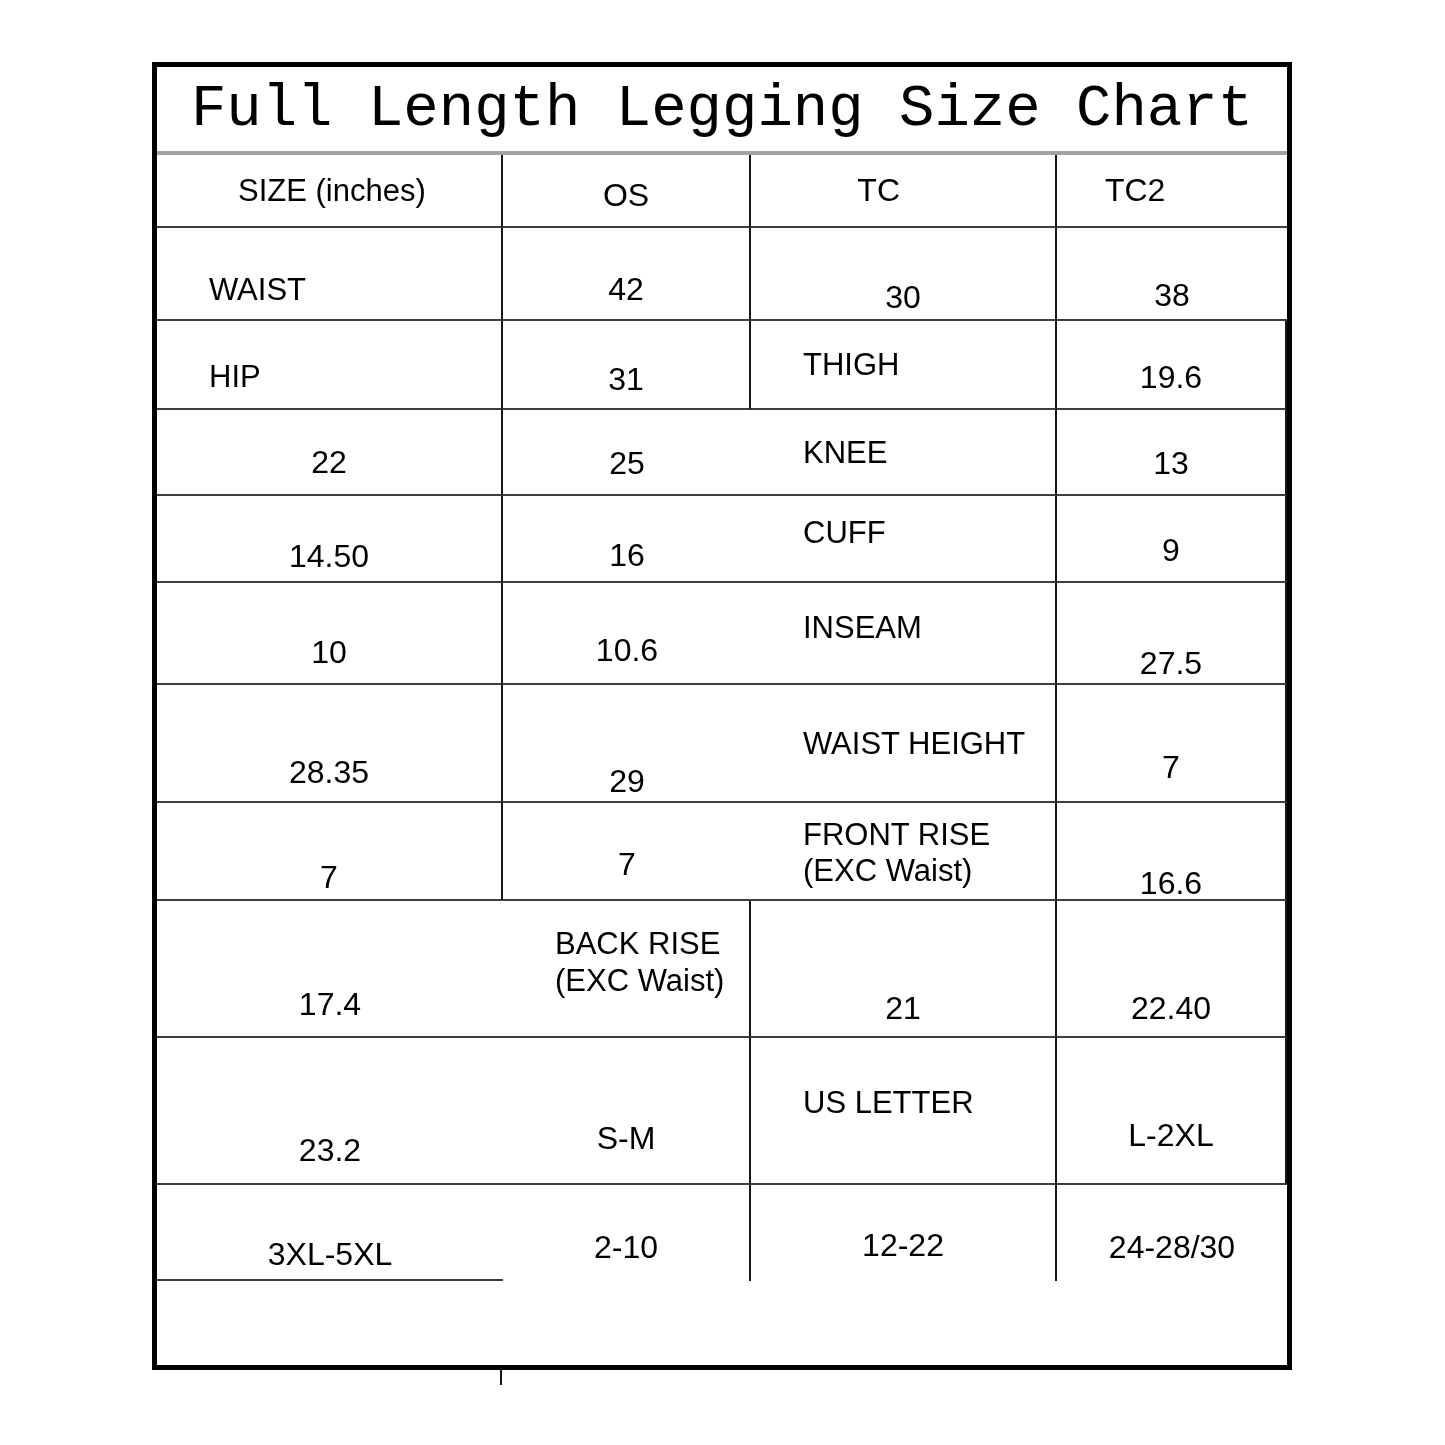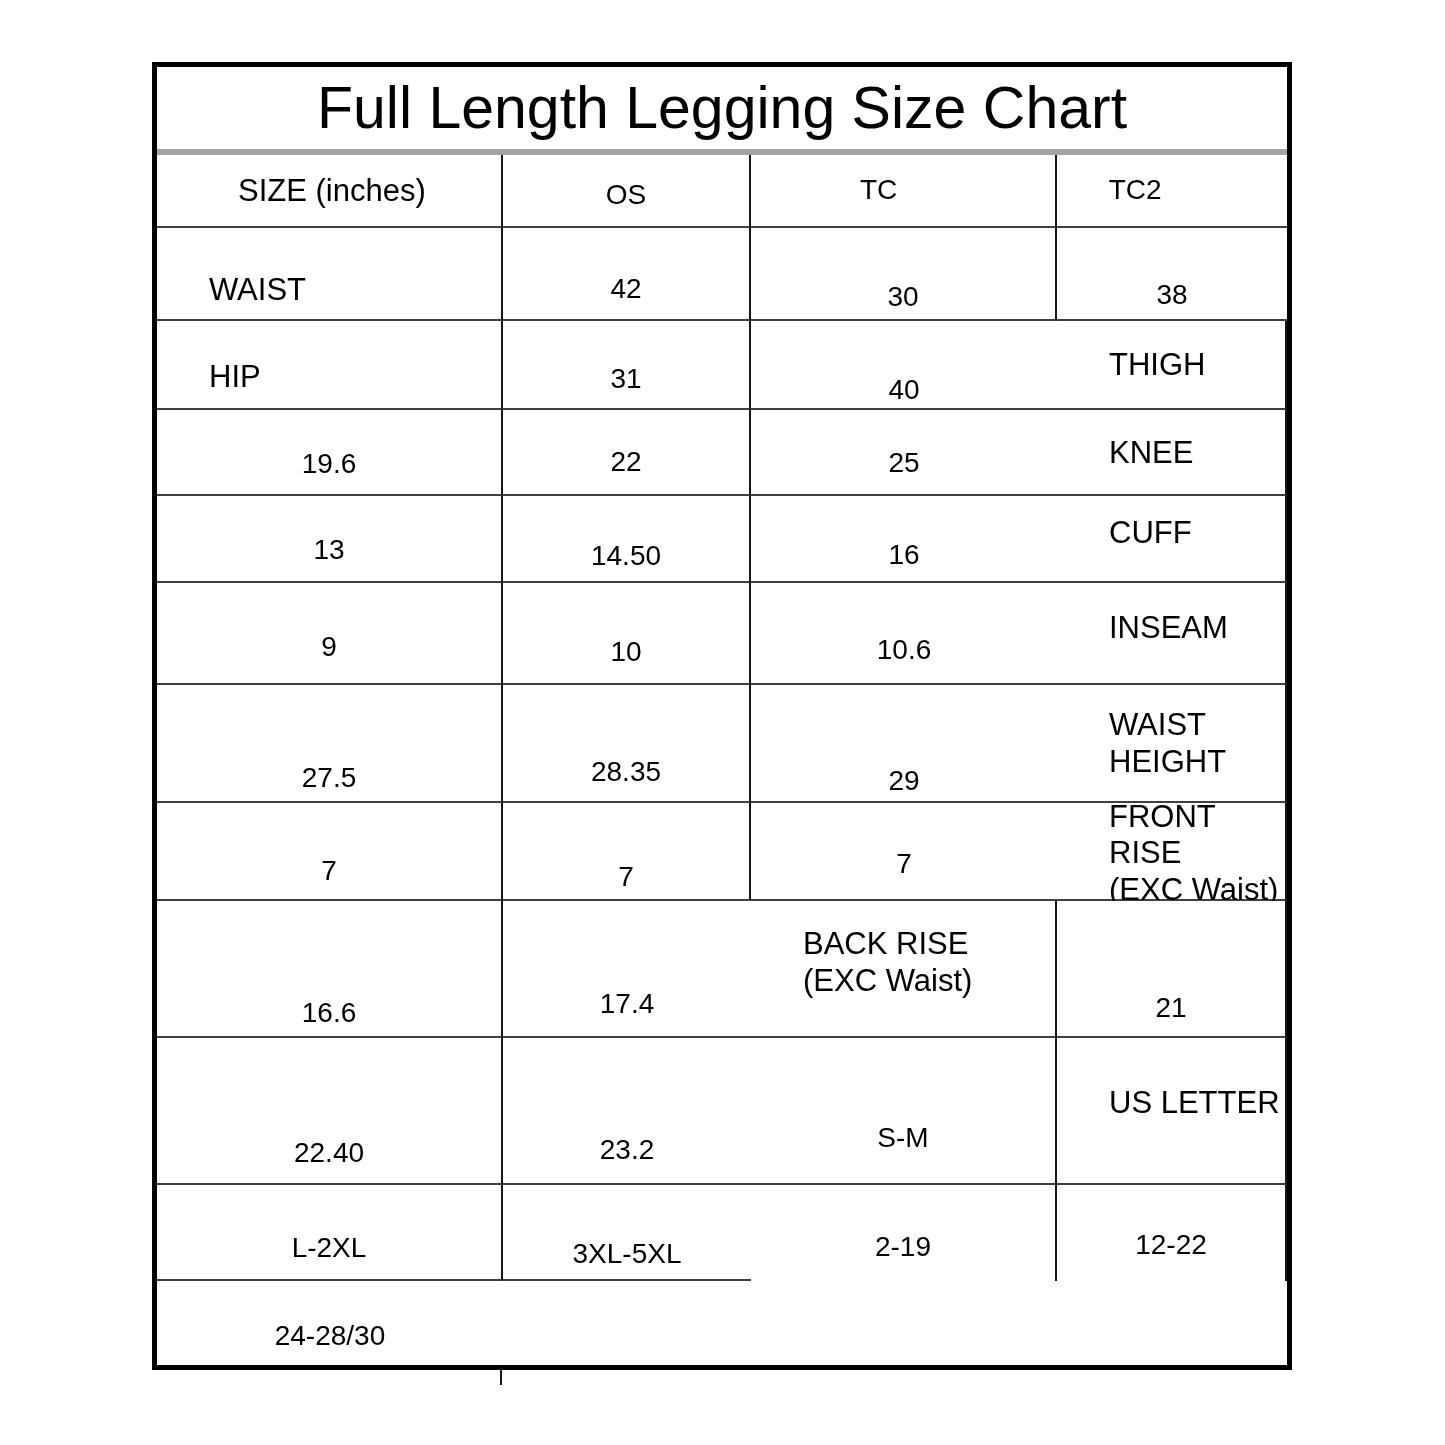--- a/index.html
+++ b/index.html
@@ -6,27 +6,27 @@
   .page{position:relative;width:1445px;height:1445px;background:#ffffff;
         font-family:"Liberation Sans","DejaVu Sans",sans-serif;color:#000;}
   .chart{position:absolute;left:152px;top:62px;width:1140px;height:1308px;
          border:5px solid #000;box-sizing:border-box;background:#fff;
          display:grid;
          grid-template-columns:346px 248px 306px 1fr;
          grid-template-rows:88px 73px 93px 89px 86px 87px 102px 118px 98px 137px 147px 96px 1fr;}
   .cell{position:relative;background:#fff;}
   .br{border-right:2px solid #161616;}
   .bb{border-bottom:2px solid #3f3f3f;}
-  .title-cell{grid-column:1/-1;border-bottom:6px solid #a3a3a3;}
+  .title-cell{grid-column:1/-1;border-bottom:4px solid #a3a3a3;font-family:Liberation Mono, monospace;}
   .title{position:absolute;left:50%;top:50%;transform:translate(-50%,-50%);
          font-size:59px;white-space:nowrap;}
   .lab{position:absolute;left:52px;top:50%;transform:translateY(-50%);
        font-size:31px;white-space:pre-line;line-height:1.18;}
   .v{position:absolute;left:50%;top:50%;transform:translate(-50%,-50%);
-     font-size:28px;white-space:nowrap;}
+     font-size:32px;white-space:nowrap;}
   .tail{position:absolute;left:500px;top:1370px;width:2px;height:15px;background:#161616;}
 </style>
 </head>
 <body>
 
 <div class="page">
   <div class="chart">
 
     <div class="cell title-cell">
       <span class="title">Full Length Legging Size Chart</span>
@@ -56,23 +56,20 @@
     </div>
     <div class="cell bb">
       <span class="v" style="top:74%">38</span>
     </div>
 
     <div class="cell br bb">
       <span class="lab" style="top:64%">HIP</span>
     </div>
     <div class="cell br bb">
       <span class="v" style="top:67%">31</span>
-    </div>
-    <div class="cell bb">
-      <span class="v" style="top:79%">40</span>
     </div>
 
     <div class="cell br bb">
       <span class="lab" style="top:50%">THIGH</span>
     </div>
     <div class="cell br bb">
       <span class="v" style="top:64%">19.6</span>
     </div>
     <div class="cell br bb">
       <span class="v" style="top:62%">22</span>
@@ -165,21 +162,21 @@
       <span class="lab" style="top:45%">US LETTER</span>
     </div>
     <div class="cell br bb">
       <span class="v" style="top:67%">L-2XL</span>
     </div>
     <div class="cell bb">
       <span class="v" style="top:73%">3XL-5XL</span>
     </div>
 
     <div class="cell br">
-      <span class="v" style="top:65%">2-19</span>
+      <span class="v" style="top:65%">2-10</span>
     </div>
     <div class="cell br">
       <span class="v" style="top:62%">12-22</span>
     </div>
     <div class="cell">
       <span class="v" style="top:65%">24-28/30</span>
     </div>
 
   </div>
 

